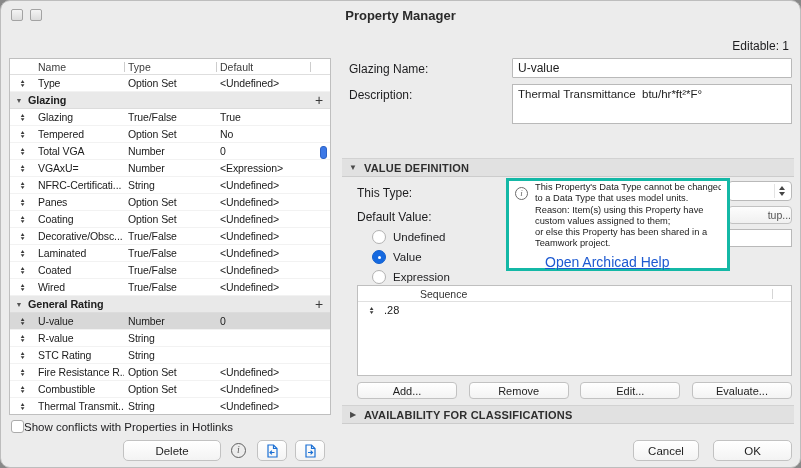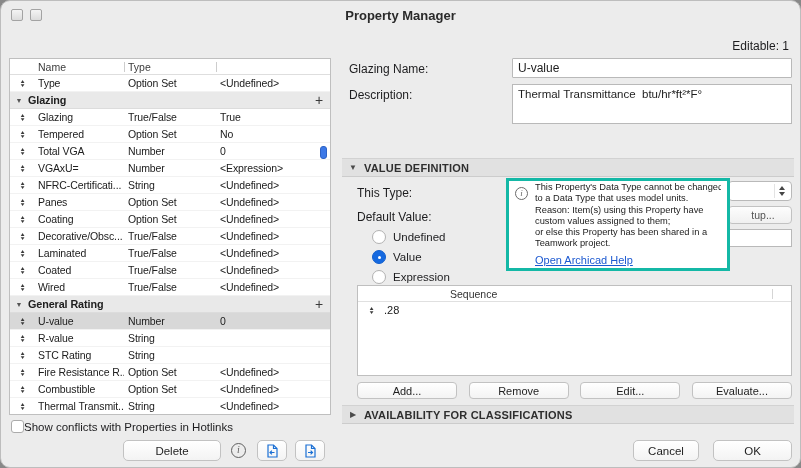--- a/index.html
+++ b/index.html
@@ -69,31 +69,31 @@
 
   .radios{position:absolute;left:371px;top:226px;}
   .radio-row{display:flex;align-items:center;height:20px;}
   .radio{width:14px;height:14px;border-radius:50%;background:#fff;border:1px solid #b2b2b2;position:relative;}
   .radio.on{background:#1569e0;border-color:#135fcc;}
   .radio.on::after{content:'';position:absolute;left:4.5px;top:4.5px;width:3px;height:3px;background:#fff;border-radius:50%;}
   .rlabel{margin-left:7px;font-size:11.5px;}
 
   #dt-popup{position:absolute;left:727px;top:180px;width:64px;height:20px;background:#fff;border:1px solid #b9b9b9;border-radius:4px;z-index:1;}
   #dt-popup .step{position:absolute;right:2px;top:2px;bottom:2px;width:15px;border-left:1px solid #e3e3e3;display:flex;flex-direction:column;align-items:center;justify-content:center;}
-  #setup-btn{position:absolute;left:727px;top:205px;width:64px;height:18px;font-size:10.5px;color:#555;background:linear-gradient(#fdfdfd,#f0f0f0);border:1px solid #c2c2c2;border-radius:4px;text-align:center;padding-left:6px;font-family:inherit;z-index:1;}
+  #setup-btn{position:absolute;left:727px;top:205px;width:64px;height:18px;font-size:10.5px;color:#555;background:linear-gradient(#fdfdfd,#f0f0f0);border:1px solid #c2c2c2;border-radius:4px;text-align:right;padding-left:6px;font-family:inherit;z-index:1;}
   #dv-field{left:727px;top:228px;width:64px;height:18px;z-index:1;}
 
   .infobox{position:absolute;left:505px;top:177px;width:224px;height:93px;background:#fff;border:3px solid #14b8a6;padding:1px 6px 4px 6px;z-index:2;}
   .info-i{position:absolute;left:6px;top:6px;width:13px;height:13px;border:1.2px solid #6b6b6b;border-radius:50%;font-size:9px;line-height:11px;text-align:center;color:#6b6b6b;font-style:italic;font-family:"Liberation Serif",serif;}
   .info-i::before{content:'i';}
   .infotext{margin-left:20px;font-size:9.3px;line-height:11.3px;color:#1b1b1b;white-space:nowrap;overflow:hidden;}
-  .infolink{display:block;margin-left:20px;margin-top:4px;font-size:11px;color:#1c59d1;text-decoration:underline;cursor:pointer;}
+  .infolink{display:block;margin-left:30px;margin-top:4px;font-size:14px;color:#1c59d1;text-decoration:underline;cursor:pointer;}
 
   .seqtable{position:absolute;left:356px;top:284px;width:435px;height:91px;background:#fff;border:1px solid #bfbfbf;overflow:hidden;}
-  .seqheader{height:16px;border-bottom:1px solid #e0e0e0;font-size:10.5px;color:#333;line-height:16px;padding-left:92px;position:relative;}
+  .seqheader{height:16px;border-bottom:1px solid #e0e0e0;font-size:10.5px;color:#333;line-height:16px;padding-left:62px;position:relative;}
   .seqheader::after{content:'';position:absolute;right:18px;top:3px;height:10px;width:1px;background:#d5d5d5;}
   .seqrow{display:flex;height:16px;align-items:center;font-size:11px;color:#202020;}
   .seqrow .handle{width:26px;}
   .seqbtns{position:absolute;left:356px;top:381px;width:435px;display:flex;justify-content:space-between;}
   .seqbtns .mbtn{width:100px;height:17px;font-size:11px;border-radius:4px;padding:0;}
 
   #btn-cancel{position:absolute;left:632px;top:439px;width:66px;}
   #btn-ok{position:absolute;left:712px;top:439px;width:79px;}
 </style>
 </head>
@@ -104,20 +104,21 @@
   <div class="winbtn" id="win1"></div>
   <div class="winbtn" id="win2"></div>
   <div class="title">Property Manager</div>
 
 
   <div class="ptable">
     <div class="lheader">
       <span class="hc h-handle"></span>
       <span class="hc h-name">Name</span>
       <span class="hc h-type tick">Type</span>
+      <span class="hc h-def tick">Default</span>
       <span class="hc h-end tick"></span>
     </div>
     <div id="rows">
         <div class="lrow">
           <span class="handle">
             <i>▲</i>
             <i>▼</i>
           </span>
           <span class="c n">Type</span>
           <span class="c t">Option Set</span>

